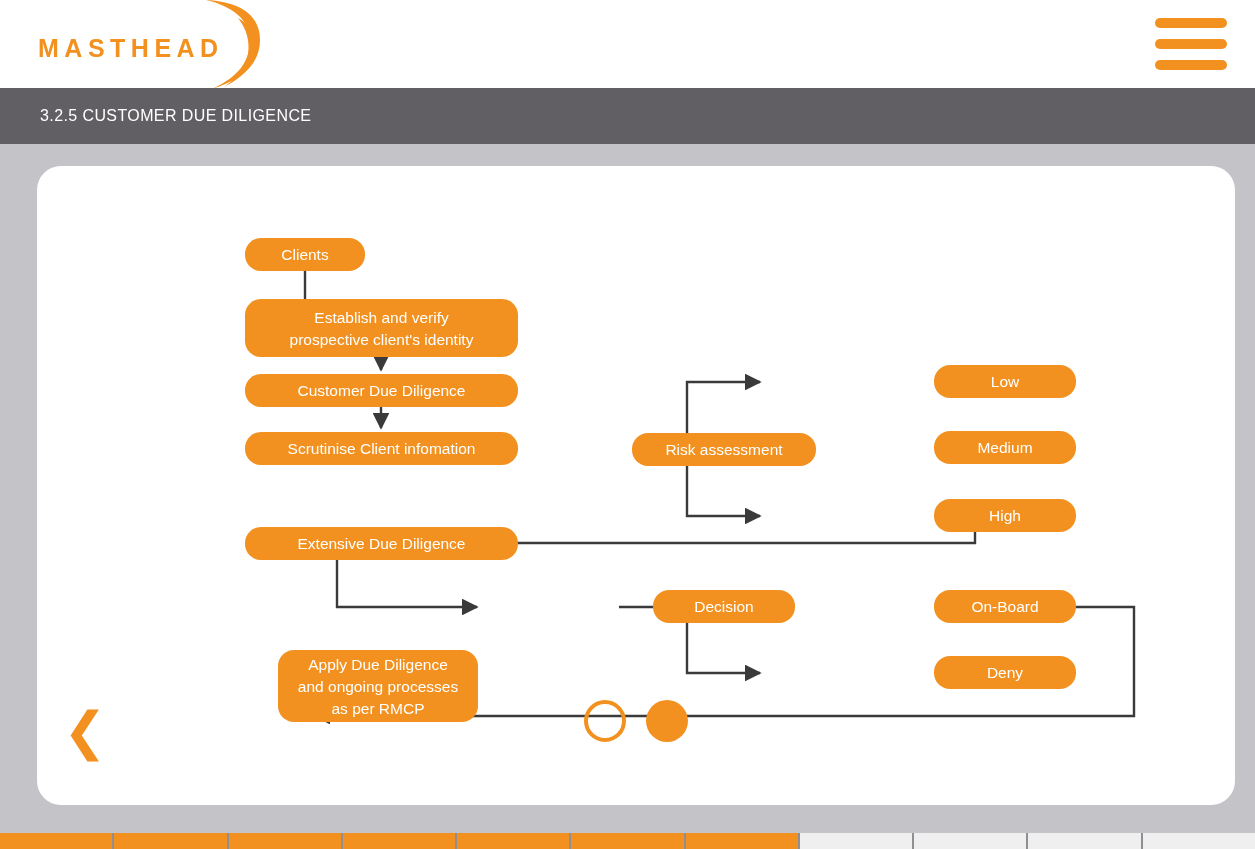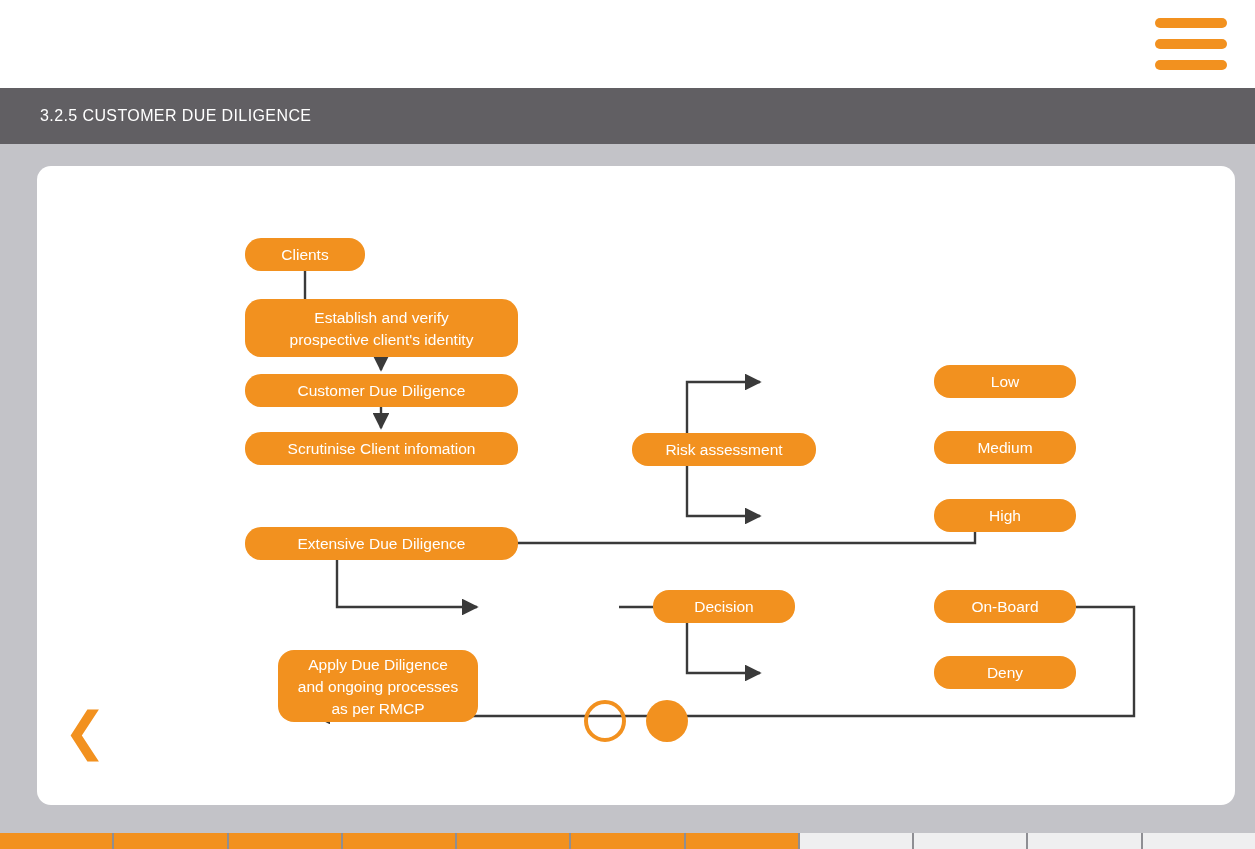--- a/index.html
+++ b/index.html
@@ -52,21 +52,21 @@
     color: #ffffff;
     font-size: 16px; font-weight: 400;
     letter-spacing: 0.4px;
   }
 
   
   .card {
     position: absolute; left: 37px; top: 166px;
     width: 1198px; height: 639px;
     background: #ffffff;
-    border-radius: 14px;
+    border-radius: 24px;
   }
   .diagram {
     position: absolute; left: 0; top: 0;
     width: 1198px; height: 580px;
   }
 
   
   .nav-prev {
     position: absolute; left: 20px; top: 530px;
     width: 56px; height: 70px;
@@ -94,20 +94,27 @@
   }
   .seg { height: 16px; border-right: 2px solid #8e8e93; }
   .seg.done { background: #f2911f; }
   .seg.todo { background: #efeff0; }
   .seg:last-child { border-right: none; }
 </style>
 </head>
 <body>
 
 <div class="header">
+  <div class="logo-wrap">
+    <div class="logo-text">MASTHEAD</div>
+    <svg class="logo-swoosh" width="86" height="90" viewBox="0 0 86 90">
+      <path d="M8 0 C44 2, 62 16, 62 40 C62 64, 44 80, 14 89 C42 76, 52 60, 52 40 C52 20, 34 6, 8 0 Z" fill="#f2911f"></path>
+      <path d="M40 18 C58 28, 64 44, 56 60 C50 72, 38 81, 26 87 C40 77, 48 66, 50 54 C52 40, 48 28, 40 18 Z" fill="#f2911f"></path>
+    </svg>
+  </div>
   <div class="hamburger">
     <span></span>
     <span></span>
     <span></span>
   </div>
 </div>
 
 <div class="titlebar">
   <h1>3.2.5 CUSTOMER DUE DILIGENCE</h1>
 </div>

